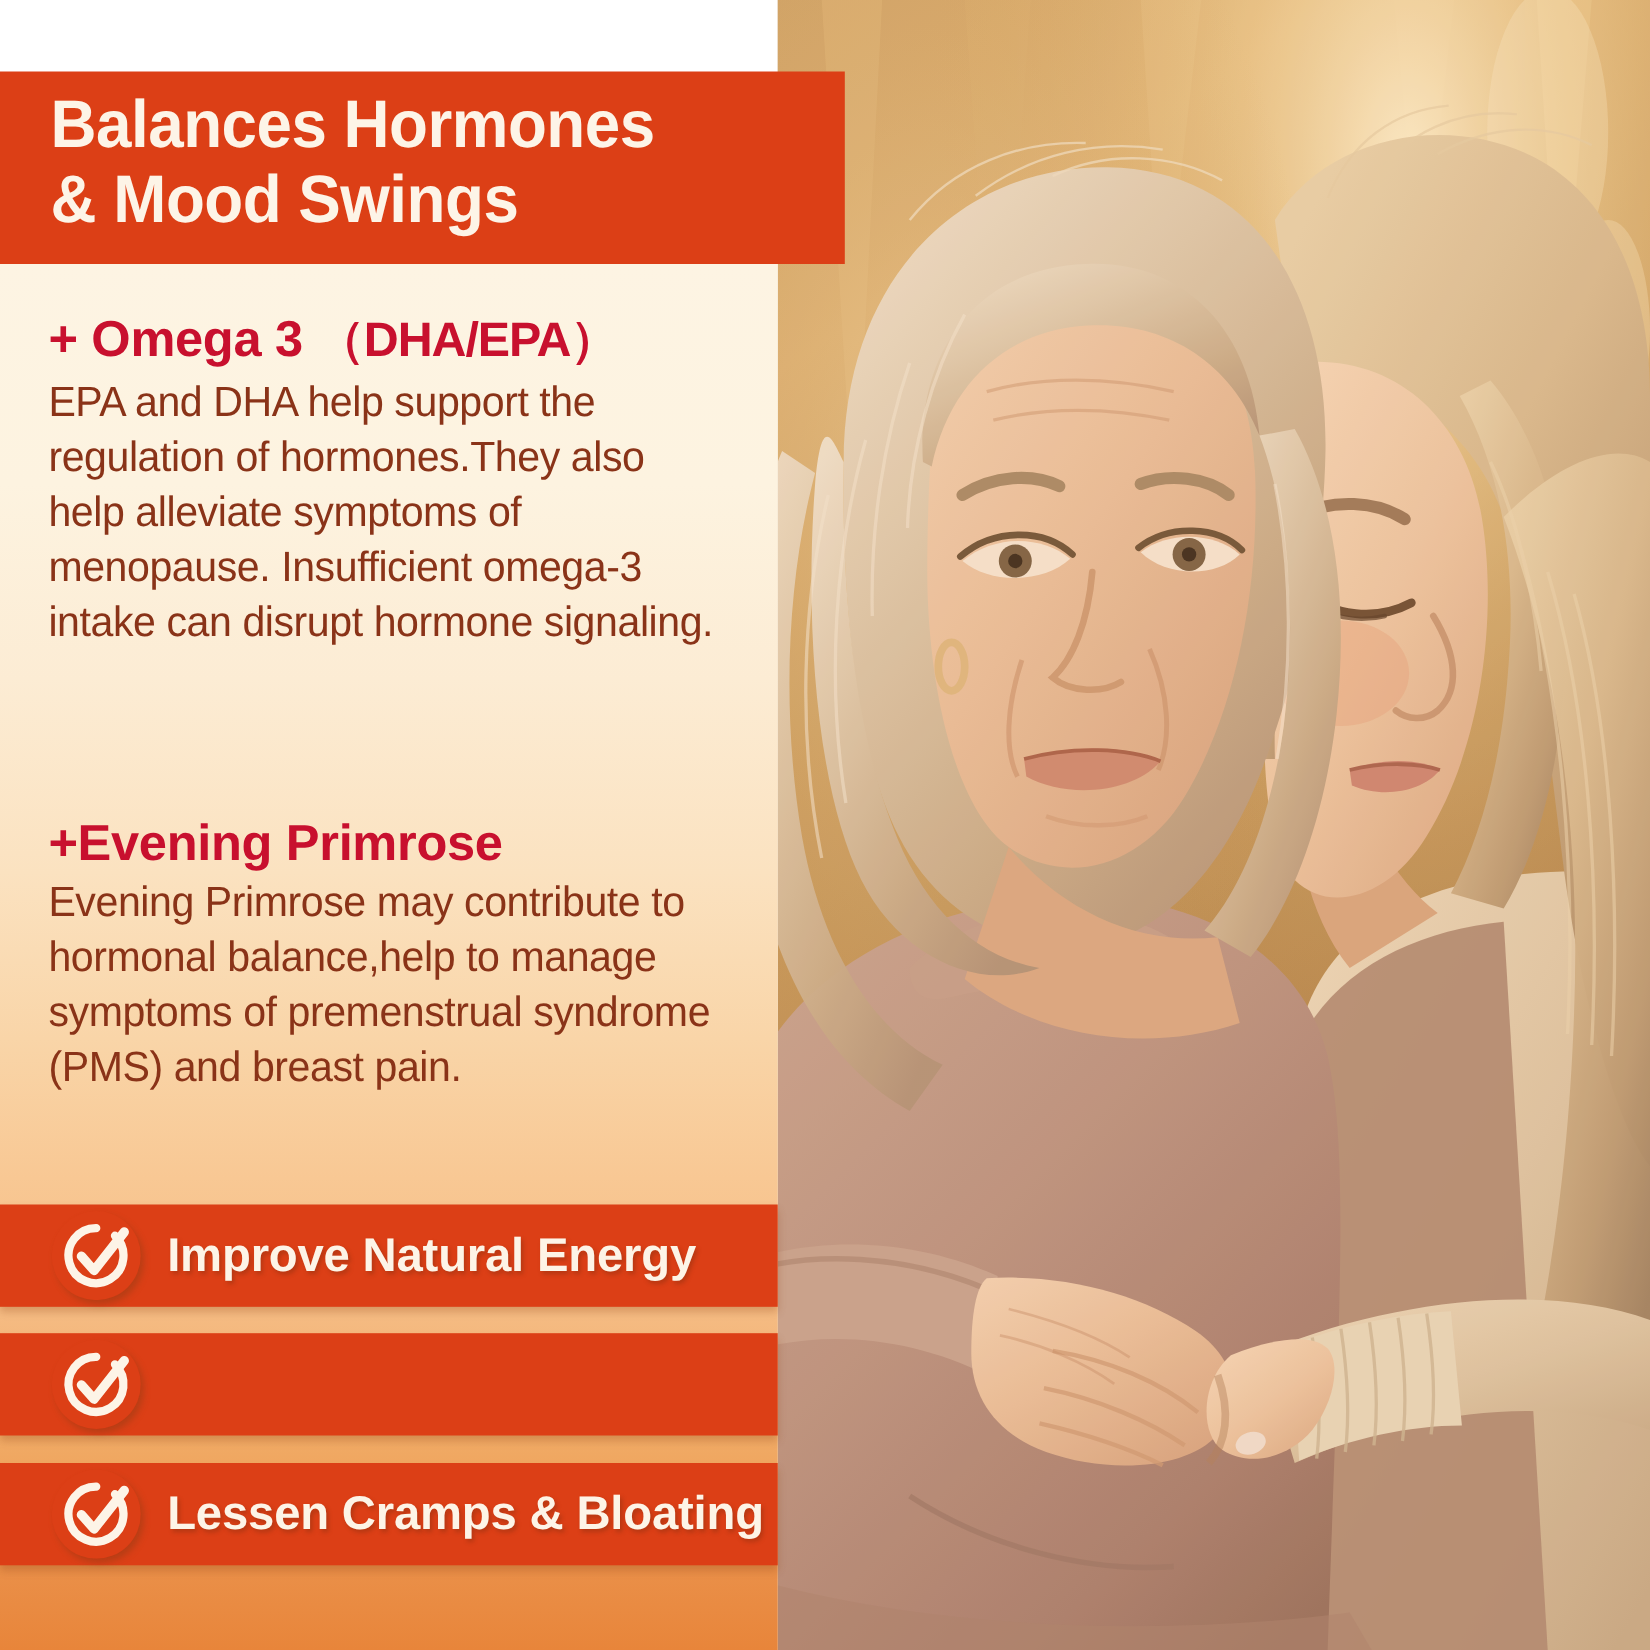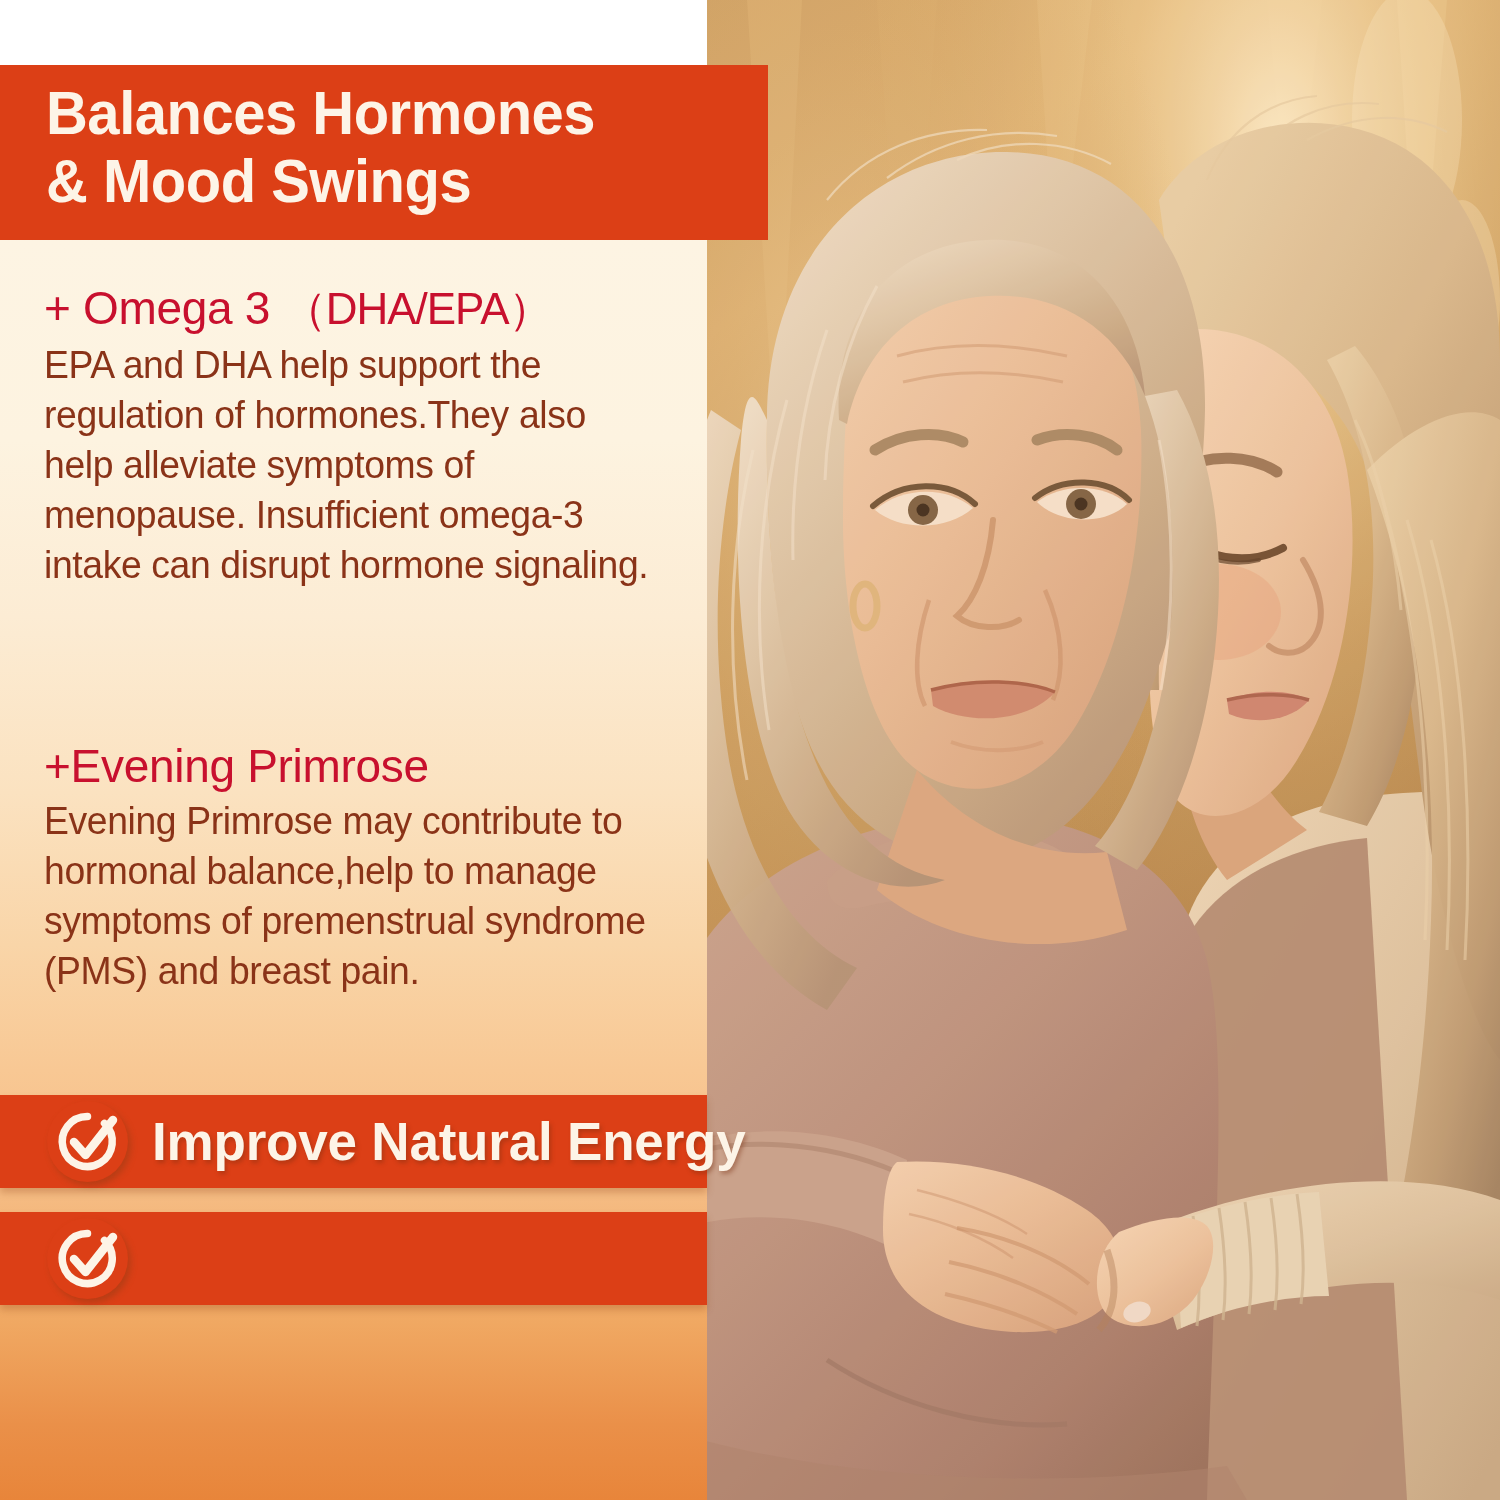--- a/index.html
+++ b/index.html
@@ -78,21 +78,21 @@
     left: 0; top: 238px;
     width: 707px; height: 1262px;
     z-index: 4;
   }
 
   .sect { position: absolute; left: 44px; width: 655px; }
 
   .sect-head {
     color: #c8102E;
     font-family: "Liberation Sans Narrow", "Liberation Sans", sans-serif;
-    font-weight: normal;
+    font-weight: bold;
     font-size: 46px;
     line-height: 52px;
     letter-spacing: -0.3px;
     white-space: nowrap;
   }
   .sect-head .paren {
     font-size: 44px;
     letter-spacing: -1px;
   }
 
@@ -136,21 +136,21 @@
   .benefit-icon svg { display: block; width: 81px; height: 81px; }
   .benefit-label {
     position: absolute;
     left: 152px; top: 0;
     height: 93px;
     display: flex;
     align-items: center;
     color: #fdf4e7;
     font-family: "Liberation Sans Narrow", "Liberation Sans", sans-serif;
     font-weight: bold;
-    font-size: 53px;
+    font-size: 43px;
     letter-spacing: -0.2px;
     text-shadow: 2px 3px 4px rgba(120,45,15,0.40);
     z-index: 4;
     white-space: nowrap;
   }
 
   #benefit-0 { top: 857px; }
   #benefit-1 { top: 974px; }
   #benefit-2 { top: 1092px; }
 </style>
@@ -444,15 +444,26 @@
       <div class="benefit-bar"></div>
       <div class="benefit-icon">
         <svg viewBox="0 0 81 81" aria-hidden="true">
           <circle cx="40.5" cy="40.5" r="40.5" fill="#dc3f16"></circle>
           <path d="M40.5 15.5 A25 25 0 1 0 57.5 22.4" fill="none" stroke="#fdf4e7" stroke-width="7.5" stroke-linecap="round"></path>
           <path d="M27 41 L38.5 54 L66 19" fill="none" stroke="#fdf4e7" stroke-width="8.5" stroke-linecap="round" stroke-linejoin="round"></path>
         </svg>
       </div>
     </div>
 
+    <div class="benefit" id="benefit-2">
+      <div class="benefit-bar"></div>
+      <div class="benefit-icon">
+        <svg viewBox="0 0 81 81" aria-hidden="true">
+          <circle cx="40.5" cy="40.5" r="40.5" fill="#dc3f16"></circle>
+          <path d="M40.5 15.5 A25 25 0 1 0 57.5 22.4" fill="none" stroke="#fdf4e7" stroke-width="7.5" stroke-linecap="round"></path>
+          <path d="M27 41 L38.5 54 L66 19" fill="none" stroke="#fdf4e7" stroke-width="8.5" stroke-linecap="round" stroke-linejoin="round"></path>
+        </svg>
+      </div>
+      <div class="benefit-label">Lessen Cramps &amp; Bloating</div>
+    </div>
 
   </div>
 </div>
 
 </body></html>

